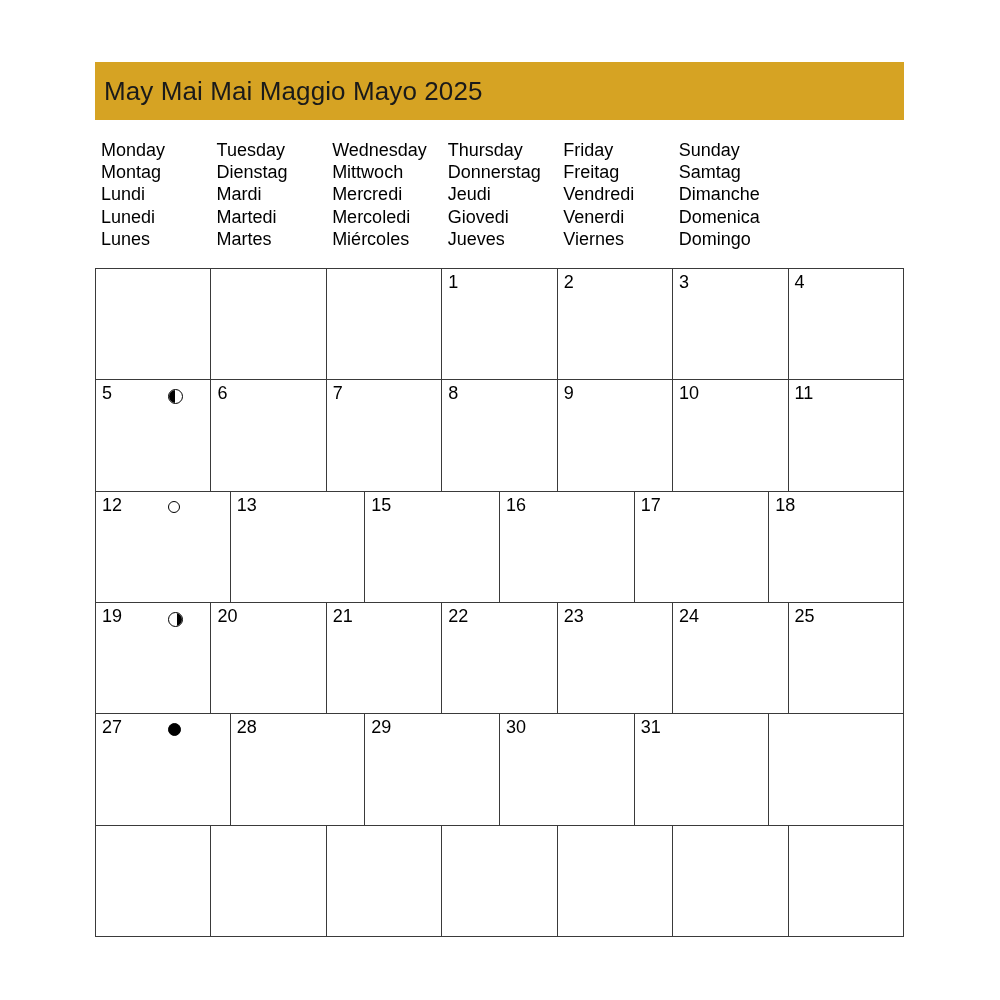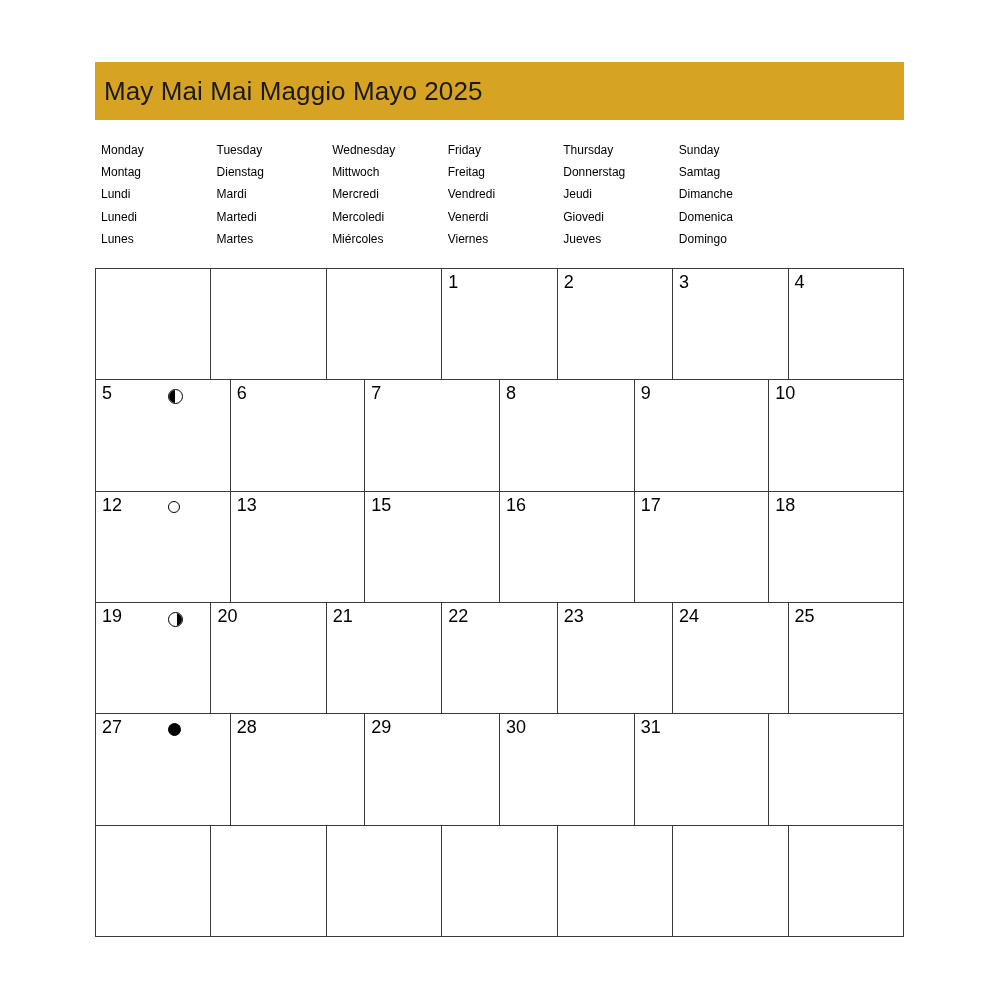--- a/index.html
+++ b/index.html
@@ -49,21 +49,21 @@
     width: 809px;
     display: flex;
   }
   .weekday-col {
     width: 115.57px;
     padding-left: 6px;
     display: flex;
     flex-direction: column;
   }
   .weekday-name {
-    font-size: 12px;
+    font-size: 18px;
     line-height: 22.2px;
     color: #000000;
     white-space: nowrap;
   }
 
   
   #calendar-grid {
     position: absolute;
     left: 95px;
     top: 268px;
@@ -179,34 +179,34 @@
         <div class="weekday-name">Martes</div>
       </div>
       <div class="weekday-col">
         <div class="weekday-name">Wednesday</div>
         <div class="weekday-name">Mittwoch</div>
         <div class="weekday-name">Mercredi</div>
         <div class="weekday-name">Mercoledi</div>
         <div class="weekday-name">Miércoles</div>
       </div>
       <div class="weekday-col">
+        <div class="weekday-name">Thursday</div>
+        <div class="weekday-name">Donnerstag</div>
+        <div class="weekday-name">Jeudi</div>
+        <div class="weekday-name">Giovedi</div>
+        <div class="weekday-name">Jueves</div>
+      </div>
+      <div class="weekday-col">
         <div class="weekday-name">Friday</div>
         <div class="weekday-name">Freitag</div>
         <div class="weekday-name">Vendredi</div>
         <div class="weekday-name">Venerdi</div>
         <div class="weekday-name">Viernes</div>
       </div>
       <div class="weekday-col">
-        <div class="weekday-name">Thursday</div>
-        <div class="weekday-name">Donnerstag</div>
-        <div class="weekday-name">Jeudi</div>
-        <div class="weekday-name">Giovedi</div>
-        <div class="weekday-name">Jueves</div>
-      </div>
-      <div class="weekday-col">
         <div class="weekday-name">Sunday</div>
         <div class="weekday-name">Samtag</div>
         <div class="weekday-name">Dimanche</div>
         <div class="weekday-name">Domenica</div>
         <div class="weekday-name">Domingo</div>
       </div>
     </div>
 
   <div id="calendar-grid">
       <div class="week-row">
@@ -247,20 +247,23 @@
         </div>
         <div class="day-cell">
           <div class="day-number">8</div>
         </div>
         <div class="day-cell">
           <div class="day-number">9</div>
         </div>
         <div class="day-cell">
           <div class="day-number">10</div>
         </div>
+        <div class="day-cell">
+          <div class="day-number">11</div>
+        </div>
       </div>
       <div class="week-row">
         <div class="day-cell">
           <div class="day-number">12</div>
           <div class="moon-slot">
             <span class="moon full-moon"></span>
           </div>
         </div>
         <div class="day-cell">
           <div class="day-number">13</div>

